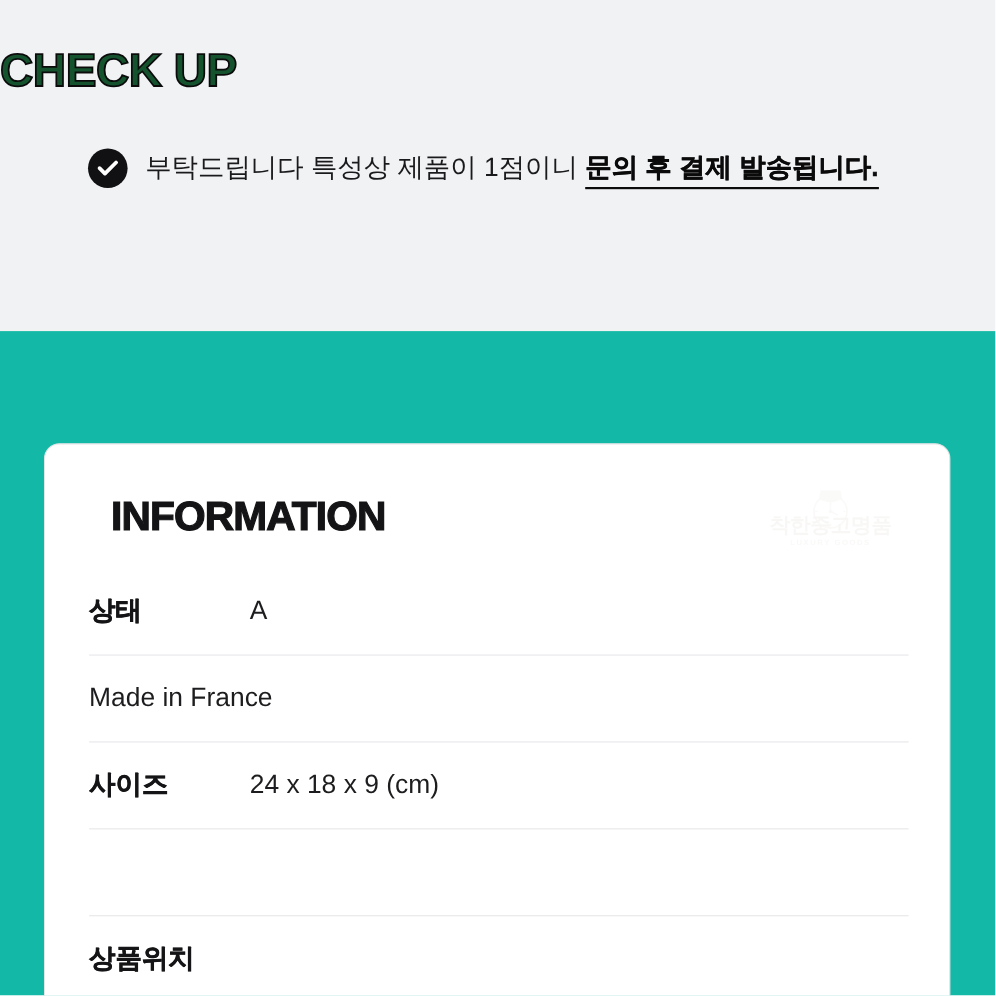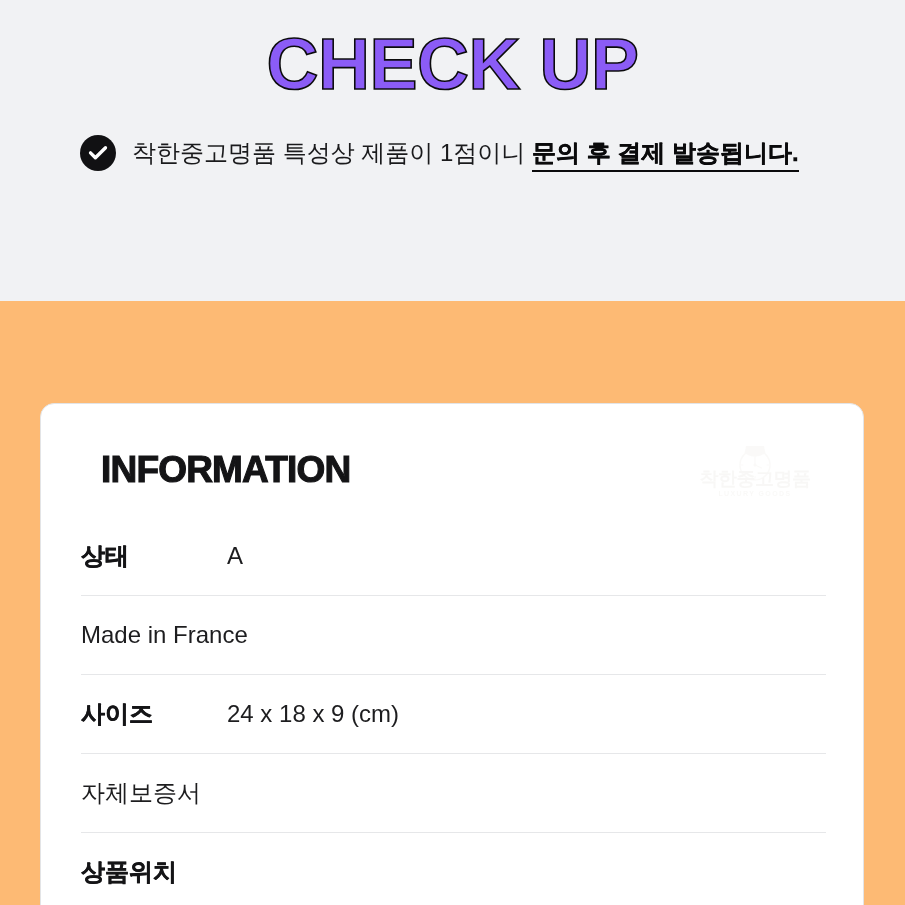--- a/index.html
+++ b/index.html
@@ -22,26 +22,26 @@
     left:0; top:0;
     width:905px;
     height:301px;
     background:#f1f2f4;
   }
 
   .checkup-title{
     position:absolute;
     left:0; top:28px;
     width:905px;
-    text-align:center;
-    font-size:72px;
+    text-align:left;
+    font-size:42px;
     line-height:72px;
     font-weight:bold;
     letter-spacing:-0.5px;
-    color:#8b5cf6;
+    color:#14532d;
     font-family:"Liberation Sans","DejaVu Sans",sans-serif;
     -webkit-text-stroke:1.6px #0b0b0c;
   }
 
   .bullet-list{
     position:absolute;
     left:80px;
     top:131px;
     width:800px;
   }
@@ -81,21 +81,21 @@
     padding-bottom:4px;
     -webkit-text-stroke:0.35px #0b0b0c;
   }
 
   
   .lower-area{
     position:absolute;
     left:0; top:301px;
     width:905px;
     height:604px;
-    background:#fdba74;
+    background:#14b8a6;
   }
 
   
   .info-card{
     position:absolute;
     left:40px;
     top:102px;            
     width:824px;
     height:560px;
     background:#ffffff;
@@ -194,21 +194,21 @@
   <div class="checkup-title">CHECK UP</div>
 
   <div class="bullet-list">
 
     <div class="bullet-row">
       <span class="check-badge">
         <svg width="19" height="15" viewBox="0 0 19 15" aria-hidden="true">
           <path d="M2 7.4 L6.9 12.3 L17 2.2" fill="none" stroke="#ffffff" stroke-width="3.4" stroke-linecap="round" stroke-linejoin="round"></path>
         </svg>
       </span>
-      <span class="bullet-text"><span>착한중고명품 특성상 제품이 1점이니 </span><span class="em">문의 후 결제 발송됩니다.</span></span>
+      <span class="bullet-text"><span>부탁드립니다 특성상 제품이 1점이니 </span><span class="em">문의 후 결제 발송됩니다.</span></span>
     </div>
 
 
   </div>
 </div>
 
 <div class="lower-area">
 
   <div class="info-card">
 
@@ -243,21 +243,20 @@
       <div class="spec-row">
         <div class="spec-value">Made in France</div>
       </div>
 
       <div class="spec-row">
         <div class="spec-label">사이즈</div>
         <div class="spec-value">24 x 18 x 9 (cm)</div>
       </div>
 
       <div class="spec-row">
-        <div class="spec-value">자체보증서</div>
       </div>
 
       <div class="spec-row">
         <div class="spec-label">상품위치</div>
       </div>
 
     </div>
   </div>
 </div>
 

